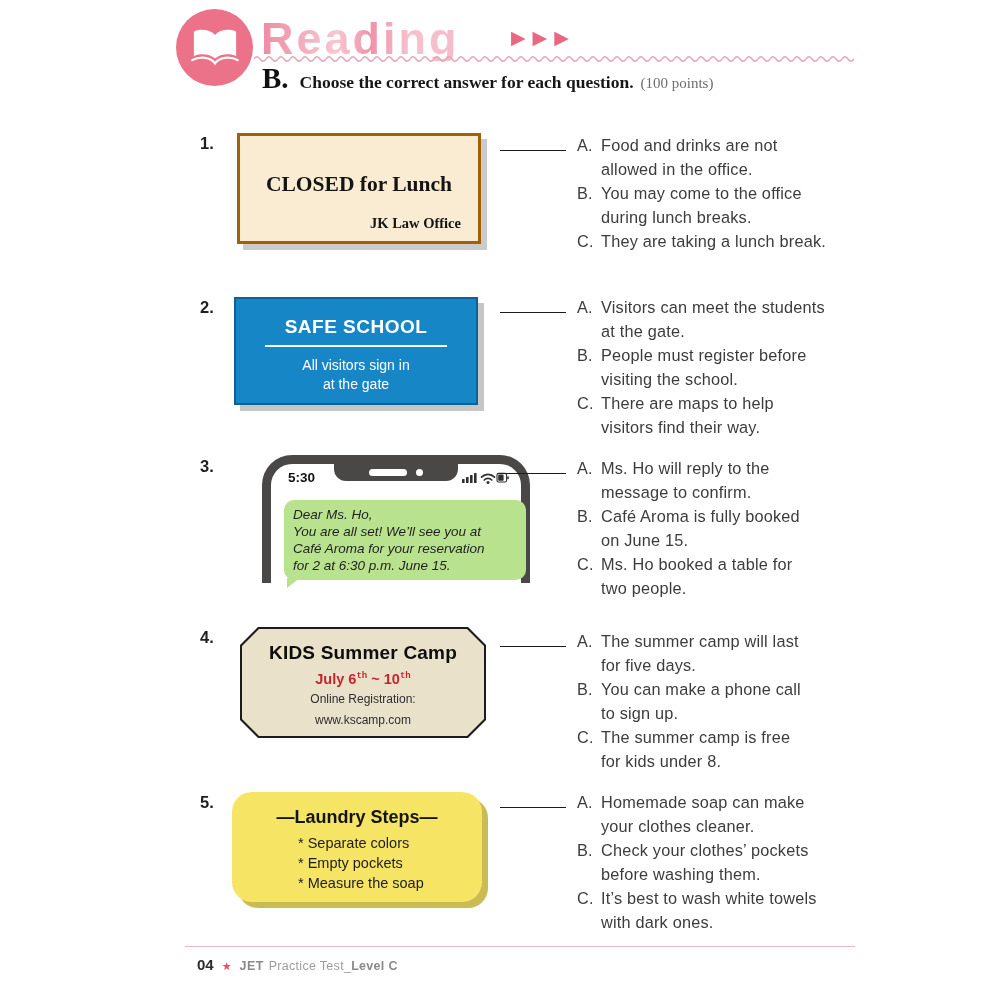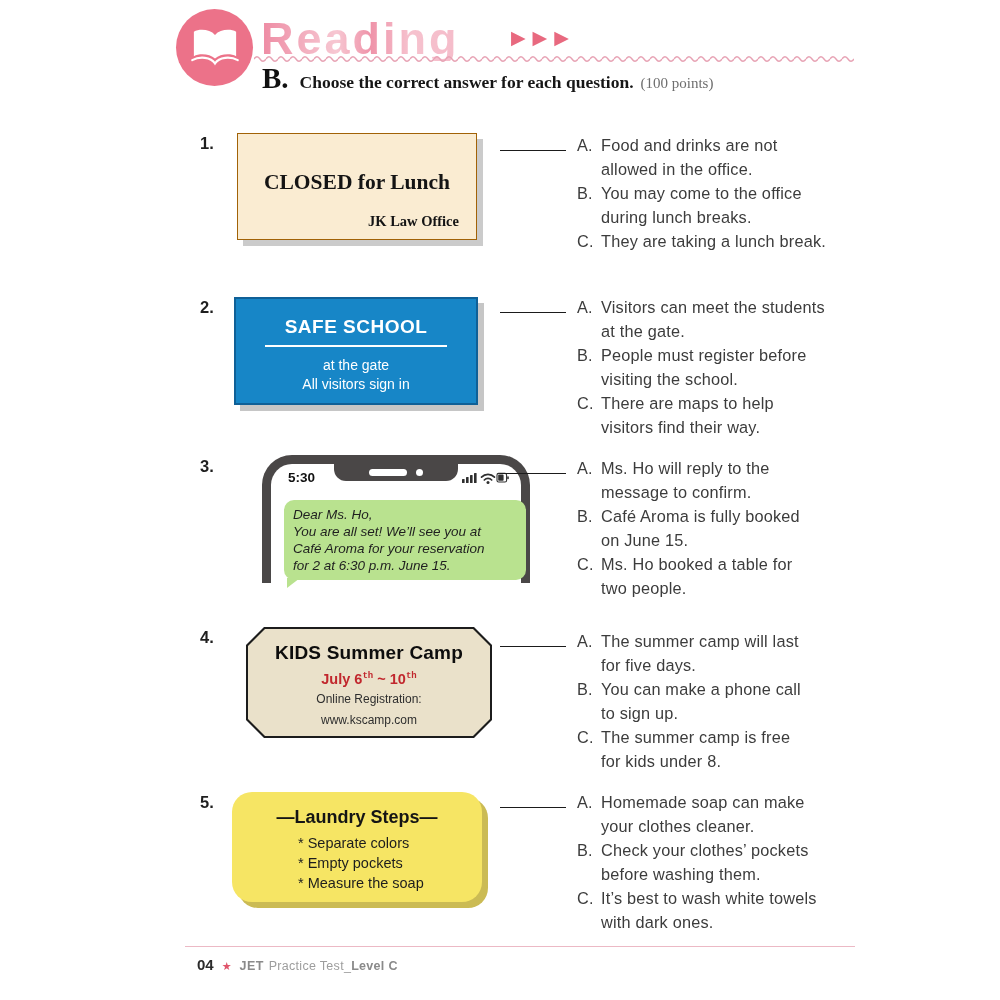--- a/index.html
+++ b/index.html
@@ -23,21 +23,21 @@
   
   .qnum{position:absolute;font-size:16.5px;font-weight:700;color:#1f1f1f;}
   .answers{position:absolute;left:577px;width:360px;font-size:16.3px;line-height:24px;color:#3c3c3c;letter-spacing:.2px;}
   .blank{position:absolute;left:-77px;top:17px;width:66px;height:0;border-bottom:1.7px solid #1b1b1b;}
   .choice{display:flex;}
   .clabel{width:24px;flex:none;}
   .cont{padding-left:24px;}
 
   
   .sign-lunch{position:absolute;left:237px;top:133px;width:238px;height:105px;background:#faecd2;
-              border:1px solid #a16207;box-shadow:6px 6px 0 #cbcbcb;font-family:"Liberation Serif",serif;}
+              border:3px solid #a16207;box-shadow:6px 6px 0 #cbcbcb;font-family:"Liberation Serif",serif;}
   .lunch-title{text-align:center;margin-top:36px;font-size:21.5px;font-weight:700;color:#141414;}
   .lunch-office{position:absolute;right:17px;bottom:9px;font-size:14.5px;font-weight:700;color:#141414;}
 
   
   .sign-school{position:absolute;left:234px;top:297px;width:240px;height:104px;background:#1786c7;
                border:2px solid #0f6097;box-shadow:6px 6px 0 #c6c6c6;color:#ffffff;text-align:center;}
   .school-title{margin-top:17px;font-size:19px;font-weight:700;letter-spacing:.5px;}
   .school-rule{width:182px;border:none;border-top:2px solid #fff;margin:7px auto 9px;}
   .school-line{font-size:14px;line-height:18.5px;}
 
@@ -50,21 +50,21 @@
   .speaker{width:38px;height:7px;background:#fff;border-radius:4px;}
   .camera{width:7px;height:7px;background:#fff;border-radius:50%;}
   .statusbar{display:flex;justify-content:space-between;align-items:center;padding:6px 12px 0 17px;}
   .time{font-size:13.5px;font-weight:700;color:#101010;}
   .bubble{position:absolute;left:13px;top:36px;width:224px;background:#b9e28f;border-radius:10px;
           padding:6px 9px;font-size:13.5px;line-height:17px;color:#1f1f1f;white-space:pre-line;font-style:italic;}
   .bubble::after{content:"";position:absolute;left:3px;bottom:-8px;width:0;height:0;
                  border-top:10px solid #b9e28f;border-right:13px solid transparent;}
 
   
-  .ticket{position:absolute;left:246px;top:627px;width:296px;height:111px;}
+  .ticket{position:absolute;left:240px;top:627px;width:296px;height:111px;}
   .ticket-outer{width:246px;height:111px;background:#1c1c1c;position:relative;
     clip-path:polygon(18px 0,228px 0,246px 18px,246px 93px,228px 111px,18px 111px,0 93px,0 18px);}
   .ticket-inner{position:absolute;inset:2px;background:#eae1ca;text-align:center;
     clip-path:polygon(17px 0,225px 0,242px 17px,242px 90px,225px 107px,17px 107px,0 90px,0 17px);}
   .ticket-title{margin-top:13px;font-size:19px;font-weight:700;color:#0d0d0d;letter-spacing:.2px;}
   .ticket-date{margin-top:7px;font-size:14.5px;font-weight:700;color:#c1272d;}
   .ticket-date sup{font-size:9px;font-family:Liberation Mono, monospace;}
   .ticket-line{margin-top:3px;font-size:12px;line-height:18px;color:#2e2e2e;}
 
   
@@ -130,22 +130,22 @@
     <div class="choice">
       <span class="clabel">C.</span>
       <span>They are taking a lunch break.</span>
     </div>
   </div>
 
   <div class="qnum" style="left:200px;top:298px">2.</div>
   <div class="sign-school">
     <div class="school-title">SAFE SCHOOL</div>
     <hr class="school-rule">
+    <div class="school-line">All visitors sign in</div>
     <div class="school-line">at the gate</div>
-    <div class="school-line">All visitors sign in</div>
   </div>
   <div class="answers" style="top:295px">
     <div class="blank"></div>
     <div class="choice">
       <span class="clabel">A.</span>
       <span>Visitors can meet the students</span>
     </div>
     <div class="cont">at the gate.</div>
     <div class="choice">
       <span class="clabel">B.</span>

